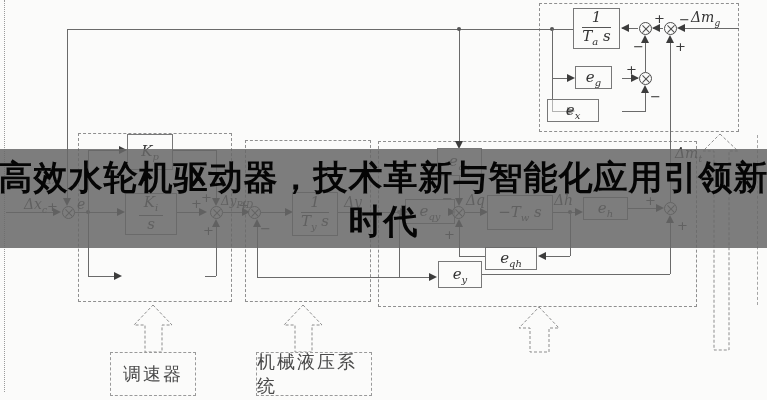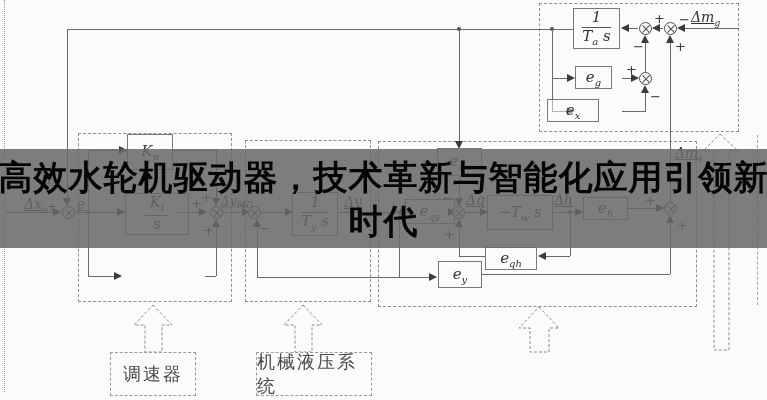--- a/index.html
+++ b/index.html
@@ -26,21 +26,21 @@
   
   .blk{position:absolute;border:1px solid #787878;background:rgba(252,252,250,.5);
        display:flex;align-items:center;justify-content:center;box-sizing:border-box;
        font:italic 15px "DejaVu Serif",serif;color:#333;}
   .blk sub{font-size:10px;font-style:italic;}
   .fr{display:inline-block;text-align:center;line-height:1.05;}
   .fr .num{display:block;border-bottom:1px solid #555;padding:0 5px 1px;}
   .fr .den{display:block;padding-top:1px;}
   
   .sg{position:absolute;font:13px "DejaVu Sans",sans-serif;color:#3a3a3a;line-height:1;}
-  .lbl{position:absolute;font:italic 14px "DejaVu Serif",serif;color:#333;white-space:nowrap;line-height:1;text-decoration:underline;}
+  .lbl{position:absolute;font:italic 14px "DejaVu Serif",serif;color:#333;white-space:nowrap;line-height:1;}
   .lbl sub{font-size:9px;}
   .lbl.small{font-size:12px;}
   
   .sec{position:absolute;border:1px dashed #8f8f8f;box-sizing:border-box;}
   
   .plate{position:absolute;border:1px dashed #9a9a9a;box-sizing:border-box;display:flex;
          align-items:center;justify-content:center;font:18px "Liberation Serif","DejaVu Serif",serif;
          color:#4a4a4a;letter-spacing:2px;background:#fbfbfa;}
   .holo{position:absolute;}
   
@@ -82,21 +82,21 @@
 
   <i class="h" style="left:88px;top:150px;width:32px"></i>
   <i class="ah r" style="left:119px;top:146px"></i>
   <div class="blk" style="left:127px;top:134px;width:46px;height:36px">
     <span><i>K</i><sub>p</sub></span>
   </div>
   <i class="h" style="left:173px;top:150px;width:43px"></i>
   <i class="v" style="left:216px;top:150px;height:49px"></i>
   <i class="ah d" style="left:212px;top:198px"></i>
 
-  <div class="blk" style="left:125px;top:193px;width:64px;height:42px">
+  <div class="blk" style="left:125px;top:193px;width:52px;height:42px">
     <span class="fr">
         <span class="num"><i>K</i><sub>i</sub></span>
         <span class="den">s</span>
       </span>
   </div>
   <i class="h" style="left:177px;top:212px;width:25px"></i>
   <i class="ah r" style="left:199px;top:208px"></i>
 
   <i class="h" style="left:88px;top:276px;width:27px"></i>
   <i class="ah r" style="left:114px;top:272px"></i>

